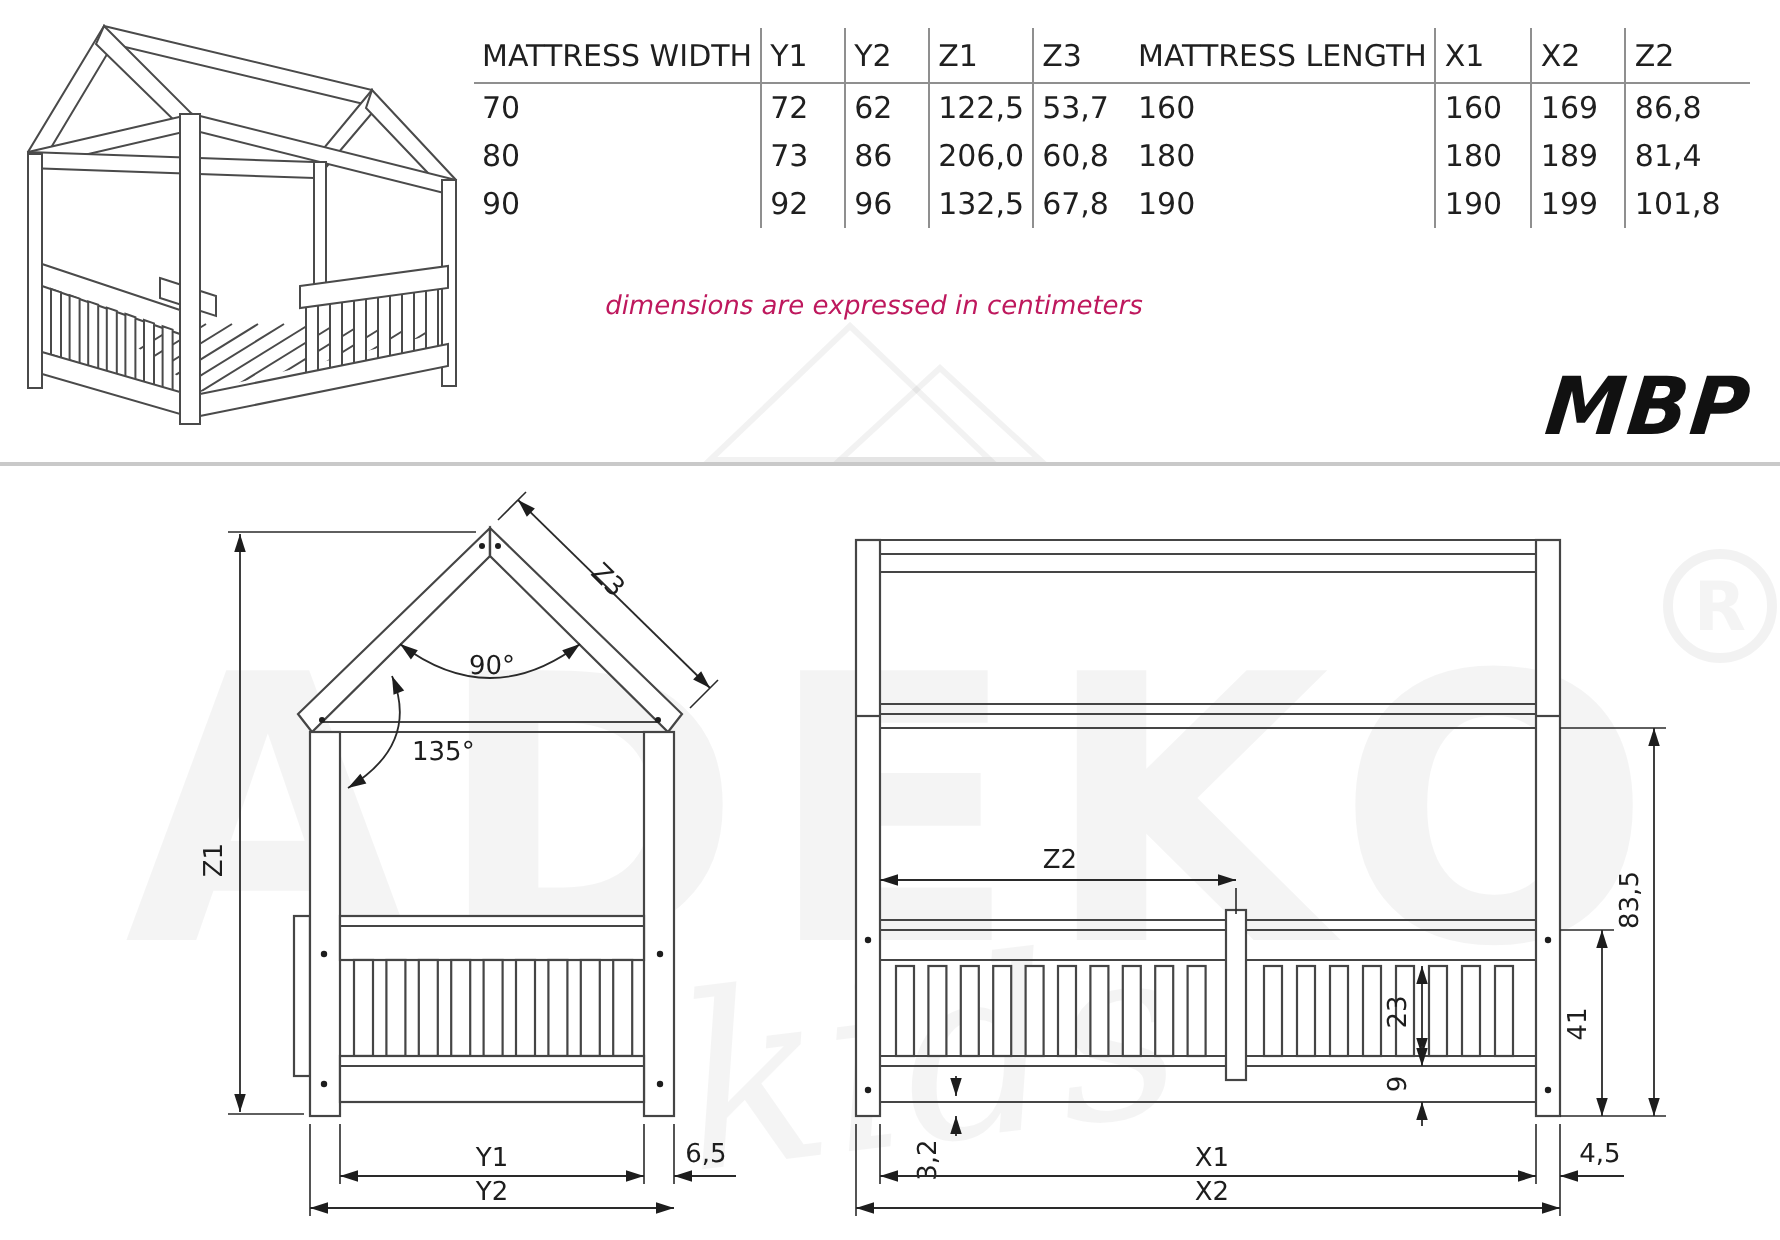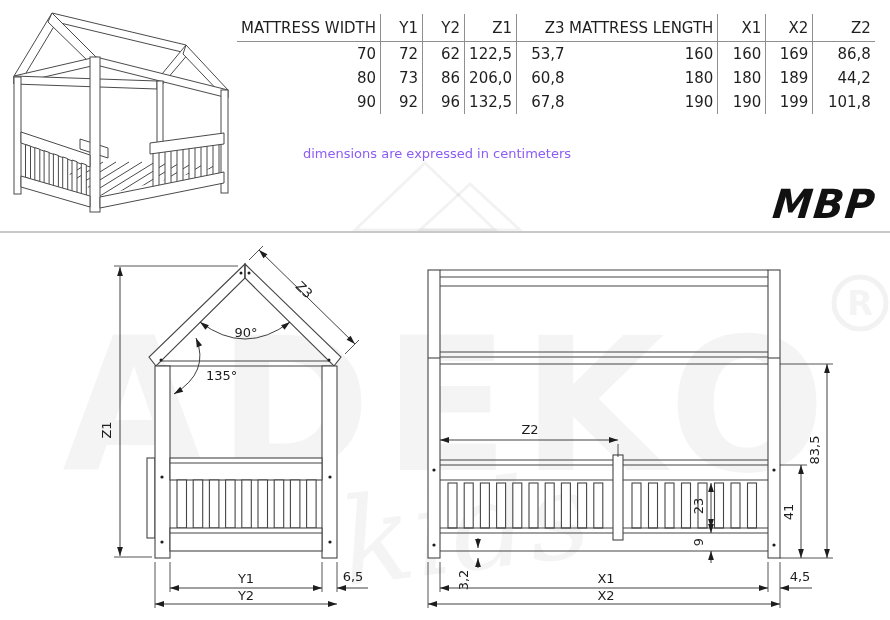--- a/index.html
+++ b/index.html
@@ -10,29 +10,29 @@
   .wf{stroke:#454545;stroke-width:1.1;fill:#ffffff;}
   .iso{stroke:#4a4a4a;stroke-width:1;}
   .iso-f{stroke:#4a4a4a;stroke-width:1;fill:#ffffff;}
   .dim{stroke:#2a2a2a;stroke-width:0.9;fill:none;}
   .ext{stroke:#2a2a2a;stroke-width:0.8;fill:none;}
   .dim-label{font-family:"DejaVu Sans",sans-serif;font-size:13px;fill:#1d1d1d;}
   .dot{fill:#1d1d1d;}
   .wm{fill:rgba(0,0,0,0.045);}
   .wm-stroke{fill:none;stroke:rgba(0,0,0,0.05);}
   table{border-collapse:collapse;position:absolute;table-layout:fixed;}
-  td,th{font-weight:normal;font-size:15px;text-align:right;padding:1px 4px;
+  td,th{font-weight:normal;font-size:15px;text-align:left;padding:1px 4px;
         height:22px;white-space:nowrap;color:#1f1f1f;}
   th{height:25px;}
   .vline{border-right:1px solid #8f8f8f;}
   thead th{border-bottom:1px solid #8f8f8f;}
   #tbl-width{left:237px;top:14px;}
   #tbl-length{left:565px;top:14px;}
   #note{position:absolute;left:298px;top:146px;width:278px;text-align:center;
-        font-size:13px;color:#8b5cf6;}
+        font-size:13px;color:#be185d;font-style:italic;}
   #model{position:absolute;right:14px;top:181px;font-size:40px;font-style:italic;
          font-weight:600;color:#111;transform:skewX(-6deg);letter-spacing:1px;}
   #divider{position:absolute;left:0;top:231px;width:890px;height:0;
            border-top:2.5px solid #c9c9c9;}
 </style>
 </head>
 <body>
 
 <svg id="drawing" width="890" height="620" viewBox="0 0 890 620">
   <defs>
@@ -339,21 +339,21 @@
     <tr>
       <td class="vline">160</td>
       <td class="vline">160</td>
       <td class="vline">169</td>
       <td>86,8</td>
     </tr>
     <tr>
       <td class="vline">180</td>
       <td class="vline">180</td>
       <td class="vline">189</td>
-      <td>44,2</td>
+      <td>81,4</td>
     </tr>
     <tr>
       <td class="vline">190</td>
       <td class="vline">190</td>
       <td class="vline">199</td>
       <td>101,8</td>
     </tr>
   </tbody>
 </table>
 

